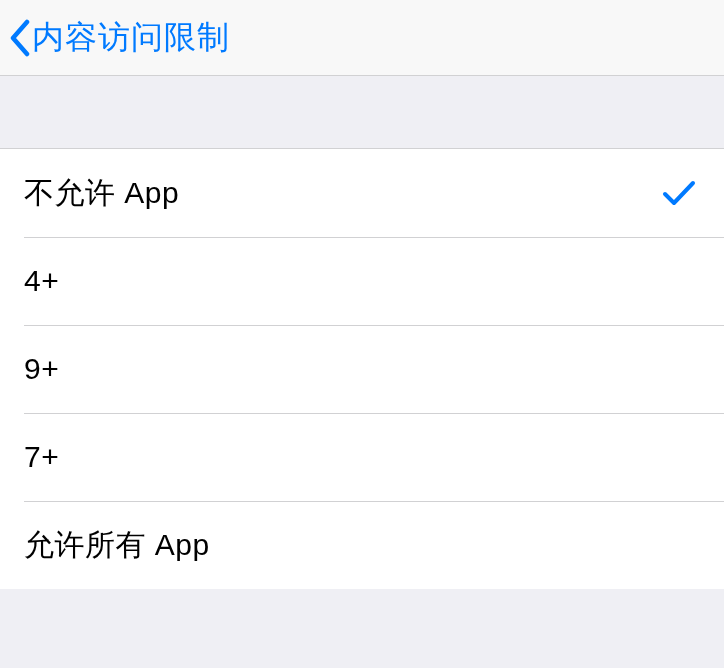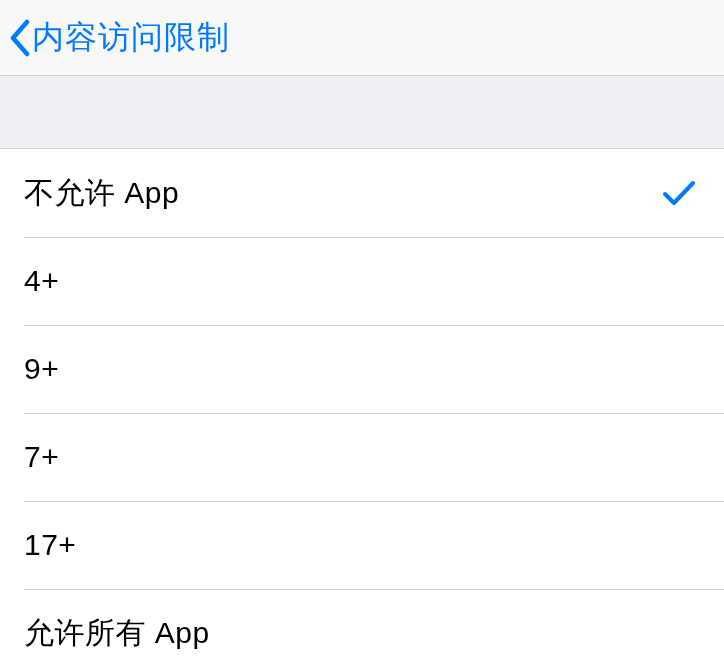--- a/index.html
+++ b/index.html
@@ -110,18 +110,15 @@
     <div class="list-item">
       <span class="list-item-label">4+</span>
     </div>
     <div class="list-item">
       <span class="list-item-label">9+</span>
     </div>
     <div class="list-item">
       <span class="list-item-label">7+</span>
     </div>
     <div class="list-item">
-      <span class="list-item-label">17+</span>
-    </div>
-    <div class="list-item">
       <span class="list-item-label">允许所有 App</span>
     </div>
   </div>
 
 </body></html>

